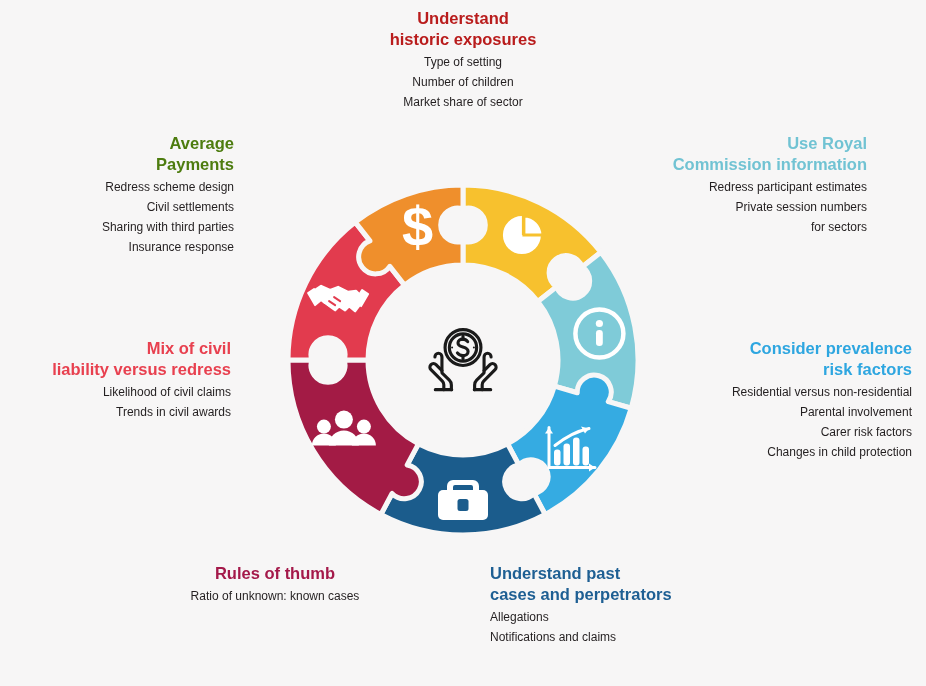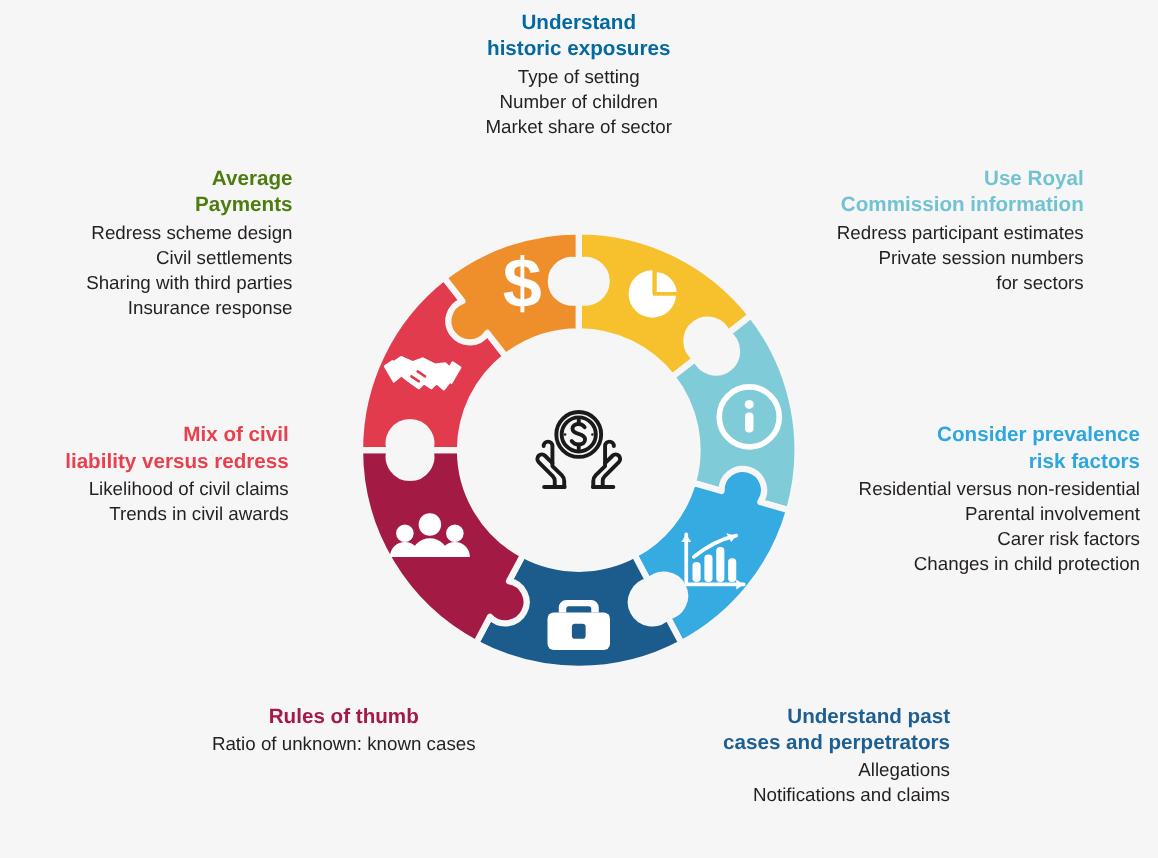--- a/index.html
+++ b/index.html
@@ -7,26 +7,26 @@
   body{
     width:926px;height:686px;
     background:#f7f6f6;
     font-family:"Liberation Sans","DejaVu Sans",sans-serif;
     overflow:hidden;position:relative;
   }
   #stage{position:absolute;inset:0;width:926px;height:686px;}
   .wheel{position:absolute;left:218px;top:145px;width:490px;height:420px;}
   .block{position:absolute;}
   .hd{font-weight:bold;font-size:16.5px;line-height:21px;margin:0 0 2px 0;}
-  .ln{font-size:15px;line-height:20px;color:#231f20;}
+  .ln{font-size:12px;line-height:20px;color:#231f20;}
   
   #b-top      {left:318px;top:8px;  width:290px;text-align:center;}
   #b-topright {left:595px;top:133px;width:272px;text-align:right;}
   #b-right    {left:636px;top:338px;width:276px;text-align:right;}
-  #b-botright {left:490px;top:563px;width:270px;text-align:right;}
+  #b-botright {left:490px;top:563px;width:270px;text-align:left;}
   #b-botleft  {left:140px;top:563px;width:270px;text-align:center;}
   #b-left     {left:6px;  top:338px;width:225px;text-align:right;}
   #b-topleft  {left:34px; top:133px;width:200px;text-align:right;}
 </style>
 </head>
 <body>
 
 <div id="stage">
 
   <div class="wheel">
@@ -112,21 +112,21 @@
           <path d="M23 63.5l-7.6-7.6c-1.8-1.8-4.7-1.8-6.5 0s-1.8 4.7 0 6.5L23.5 77c1.2 1.2 1.9 2.9 1.9 4.6V88"></path>
           <path d="M86 46c0-2.6-2-4.6-4.5-4.6S77 43.4 77 46v20.5l-9.5 9.3c-1.6 1.6-2.6 3.8-2.6 6.1V88"></path>
           <path d="M77 63.5l7.6-7.6c1.8-1.8 4.7-1.8 6.5 0s1.8 4.7 0 6.5L76.5 77c-1.2 1.2-1.9 2.9-1.9 4.6V88"></path>
           <path d="M14.5 88h21M64.5 88h21"></path>
         </g>
       </g>
     </svg>
   </div>
 
   <div class="block" id="b-top">
-    <div class="hd" style="color: #0369a1;">
+    <div class="hd" style="color: #b91c1c;">
       <div>Understand</div>
       <div>historic exposures</div>
     </div>
     <div class="ln">Type of setting</div>
     <div class="ln">Number of children</div>
     <div class="ln">Market share of sector</div>
   </div>
 
   <div class="block" id="b-topright">
     <div class="hd" style="color: rgb(113, 195, 211);">

